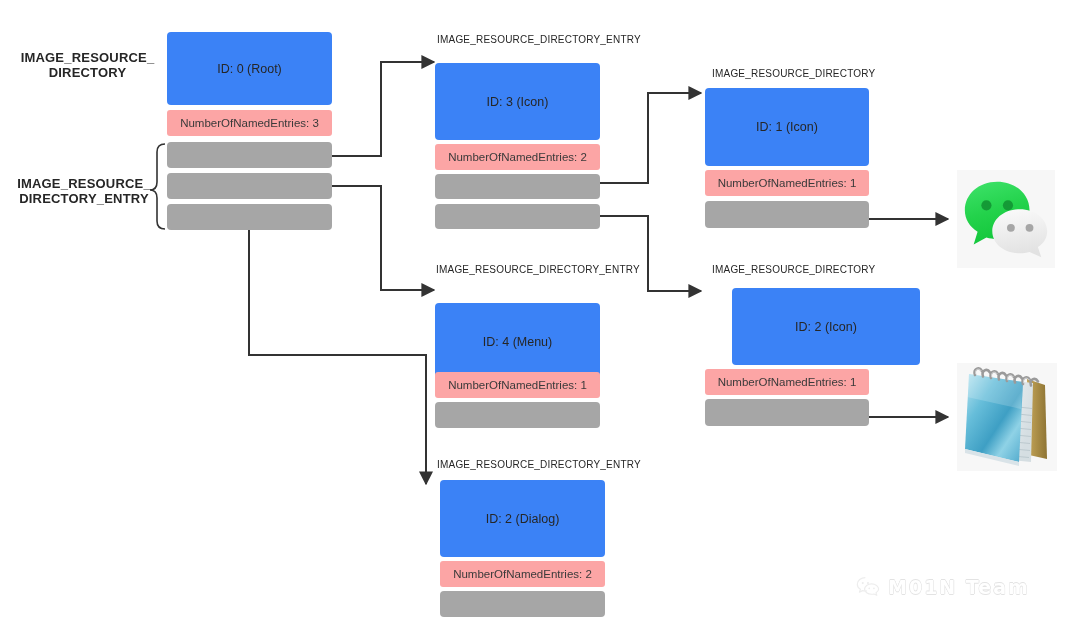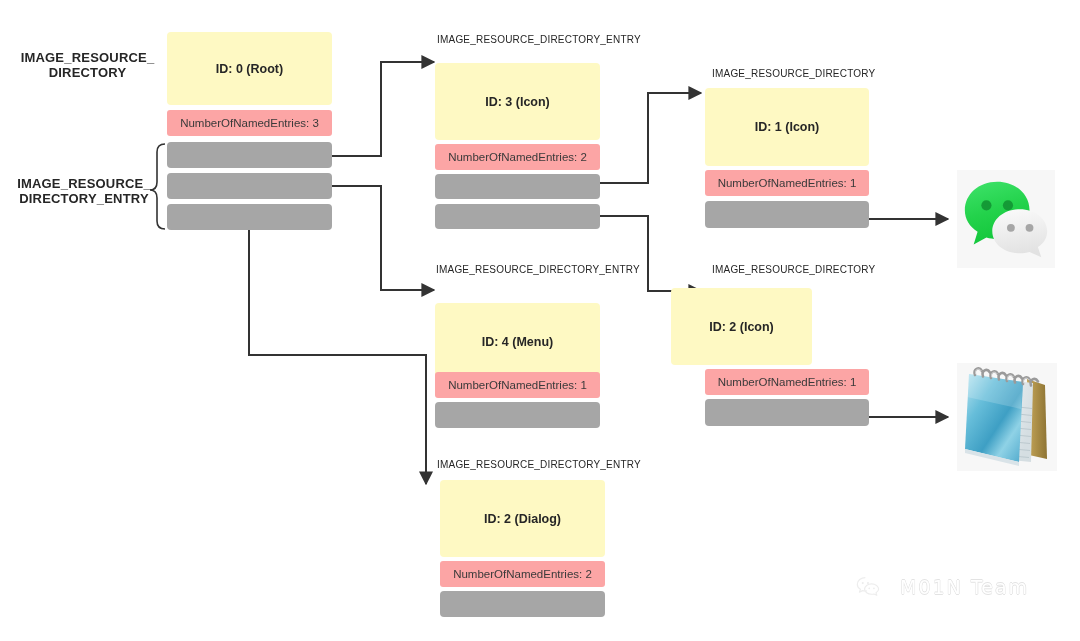--- a/index.html
+++ b/index.html
@@ -26,27 +26,27 @@
     position: absolute;
     font-size: 10px;
     font-weight: normal;
     color: #262626;
     letter-spacing: 0.2px;
     white-space: nowrap;
     line-height: 14px;
   }
   .header-cell {
     position: absolute;
-    background: #fef9c3;
+    background: #3b82f6;
     border-radius: 4px;
     display: flex;
     align-items: center;
     justify-content: center;
     font-size: 12.5px;
-    font-weight: bold;
+    font-weight: normal;
     color: #262626;
     text-align: center;
   }
   .named-cell {
     position: absolute;
     background: #fca5a5;
     border-radius: 3px;
     display: flex;
     align-items: center;
     justify-content: center;
@@ -86,22 +86,23 @@
   
   .icon-tile {
     position: absolute;
     background: #F7F7F7;
   }
 
   
   .watermark {
     position: absolute;
     display: flex;
-    gap: 18px;
+    gap: 6px;
     opacity: 1;
+    font-weight: bold;
   }
   .watermark-text {
     font-size: 19px;
     color: #ffffff;
     letter-spacing: 2px;
     font-family: "DejaVu Sans", sans-serif;
     text-shadow:
       -0.6px 0 #e3e3e3, 0.6px 0 #e3e3e3,
       0 -0.6px #e3e3e3, 0 0.6px #e3e3e3;
   }
@@ -177,21 +178,21 @@
 
   <div class="node">
     <div class="node-caption" style="left:712px; top:67px;">IMAGE_RESOURCE_DIRECTORY</div>
     <div class="header-cell" style="left:705px; top:88px; width:164px; height:78px;">ID: 1 (Icon)</div>
     <div class="named-cell" style="left:705px; top:170px; width:164px; height:26px;">NumberOfNamedEntries: 1</div>
     <div class="entry-cell" style="left:705px; top:201px; width:164px; height:27px;"></div>
   </div>
 
   <div class="node">
     <div class="node-caption" style="left:712px; top:263px;">IMAGE_RESOURCE_DIRECTORY</div>
-    <div class="header-cell" style="left:671px; top:288px; width:141px; height:77px;">ID: 2 (Icon)</div>
+    <div class="header-cell" style="left:732px; top:288px; width:188px; height:77px;">ID: 2 (Icon)</div>
     <div class="named-cell" style="left:705px; top:369px; width:164px; height:26px;">NumberOfNamedEntries: 1</div>
     <div class="entry-cell" style="left:705px; top:399px; width:164px; height:27px;"></div>
   </div>
 
   <div class="icon-tile" style="left:957px; top:170px; width:98px; height:98px;">
     <svg viewBox="0 0 100 100" width="98" height="98" xmlns="http://www.w3.org/2000/svg">
       <defs>
         <linearGradient id="wcgreen" x1="0" y1="0" x2="0.3" y2="1">
           <stop offset="0%" stop-color="#3FE36B"></stop>
           <stop offset="55%" stop-color="#23D24B"></stop>

